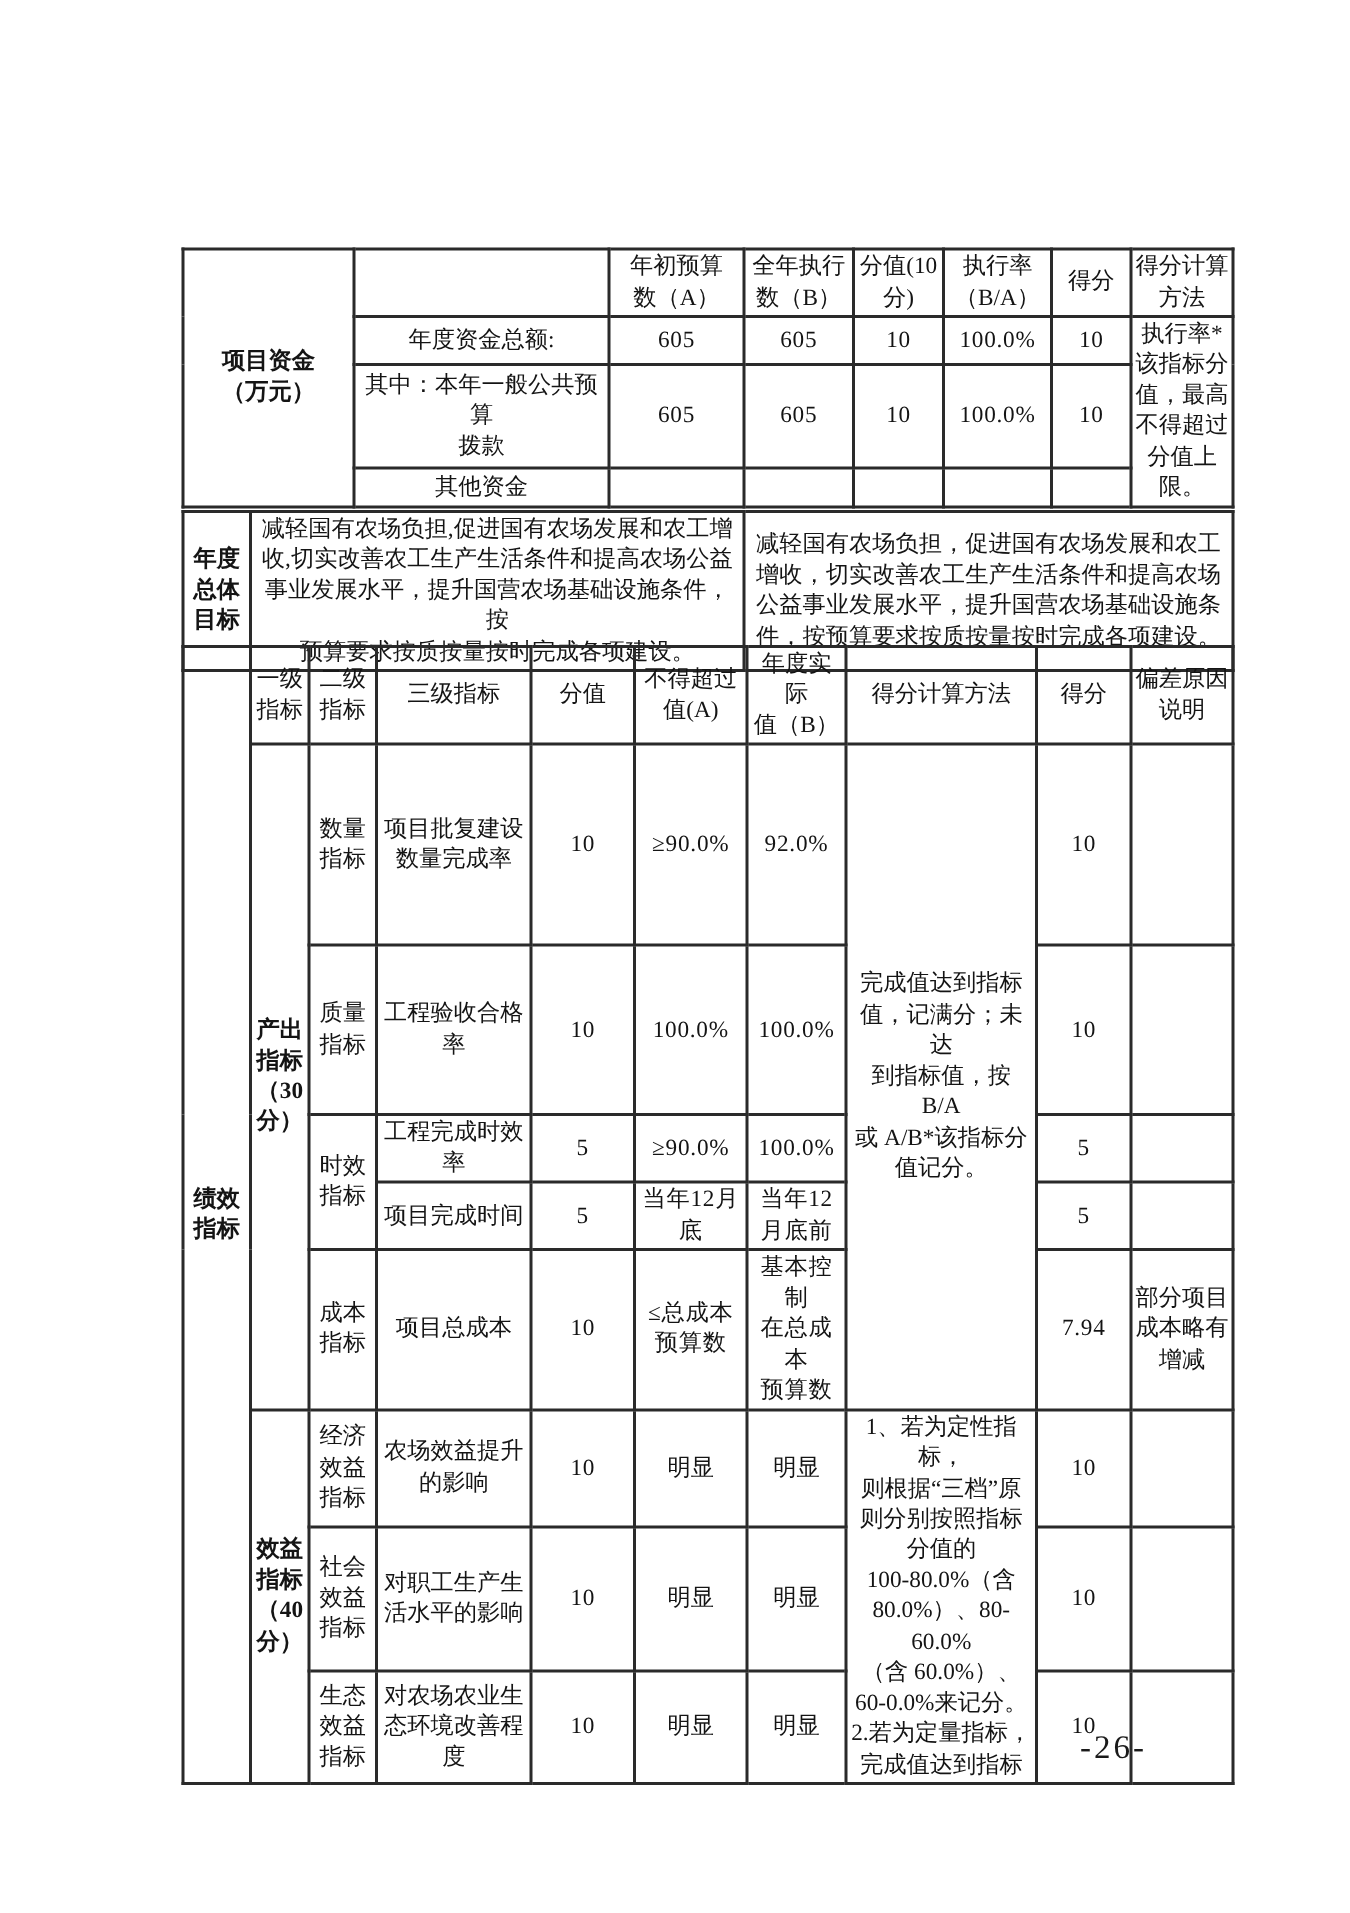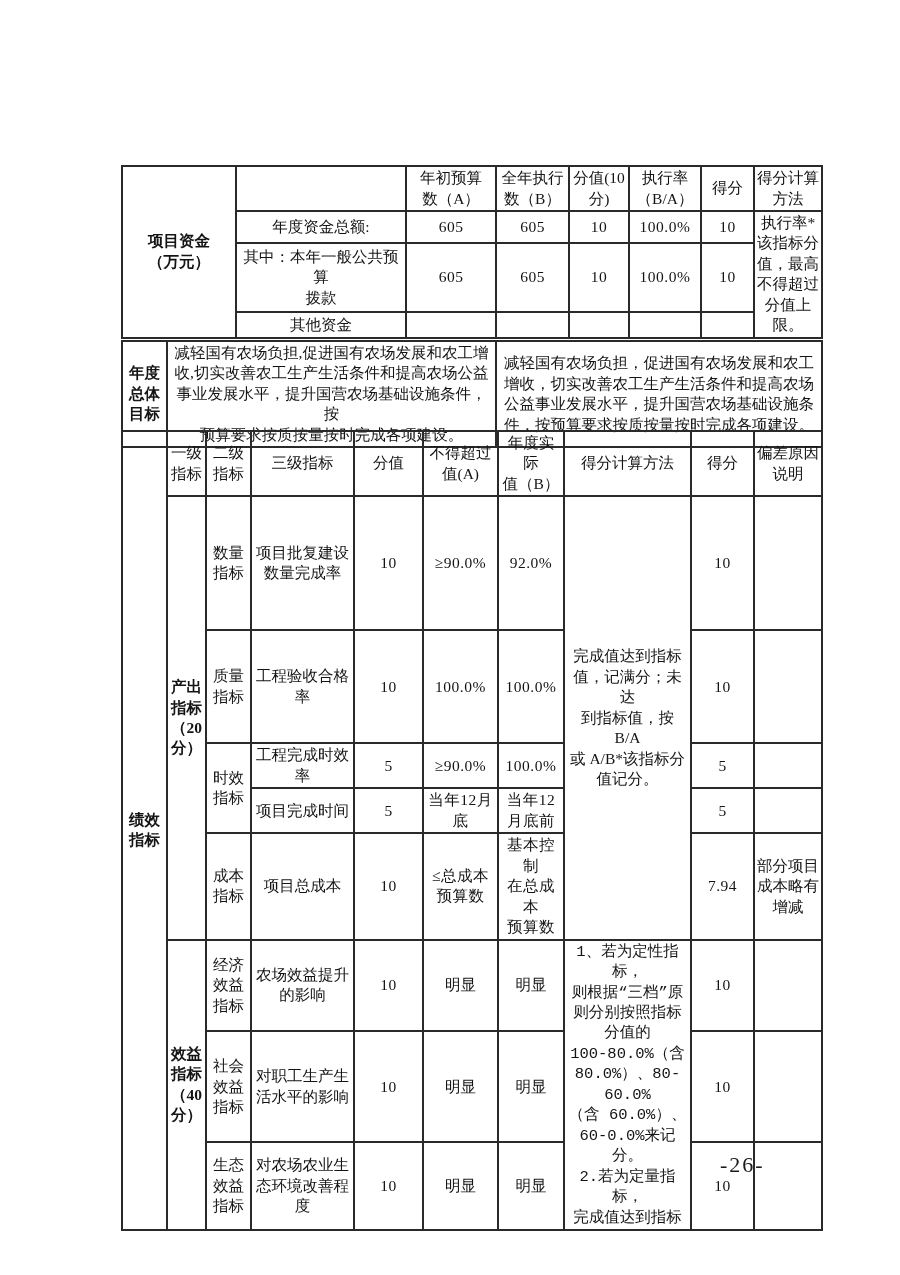--- a/index.html
+++ b/index.html
@@ -22,21 +22,21 @@
     font-size: 15.5px;
     line-height: 1.32;
     padding: 1px 2px;
     overflow: hidden;
     color: #141414;
   }
   .num { font-size: 16px; letter-spacing: 0.5px; }
   .lbl { font-size: 16px; font-weight: bold; }
   .goal-text { font-size: 15px; line-height: 1.45; text-align: center; }
   .method { font-size: 15px; line-height: 1.42; }
-  .method-small { font-size: 14.5px; line-height: 1.52; text-align: center; font-family: Liberation Mono, monospace; }
+  .method-small { font-size: 14.5px; line-height: 1.52; text-align: center; }
   .hdr { font-size: 15.5px; }
   .page-number {
     position: absolute;
     left: 720px; top: 1124px;
     font-size: 22px; letter-spacing: 2px;
     color: #1a1a1a;
     font-family: "Liberation Serif", "DejaVu Serif", serif;
     margin-top: 28px;
   }
 </style>
@@ -156,21 +156,21 @@
     <td class="hdr">年度实际
 值（B）</td>
     <td class="hdr">得分计算方法</td>
     <td class="hdr">得分</td>
     <td class="hdr">偏差原因
 说明</td>
   </tr>
   <tr style="height:134px">
     <td rowspan="5" class="lbl">产出
 指标
-（20
+（30
 分）</td>
     <td>数量
 指标</td>
     <td>项目批复建设
 数量完成率</td>
     <td class="num">10</td>
     <td class="num">≥90.0%</td>
     <td class="num">92.0%</td>
     <td rowspan="5" class="method">完成值达到指标
 值，记满分；未达

